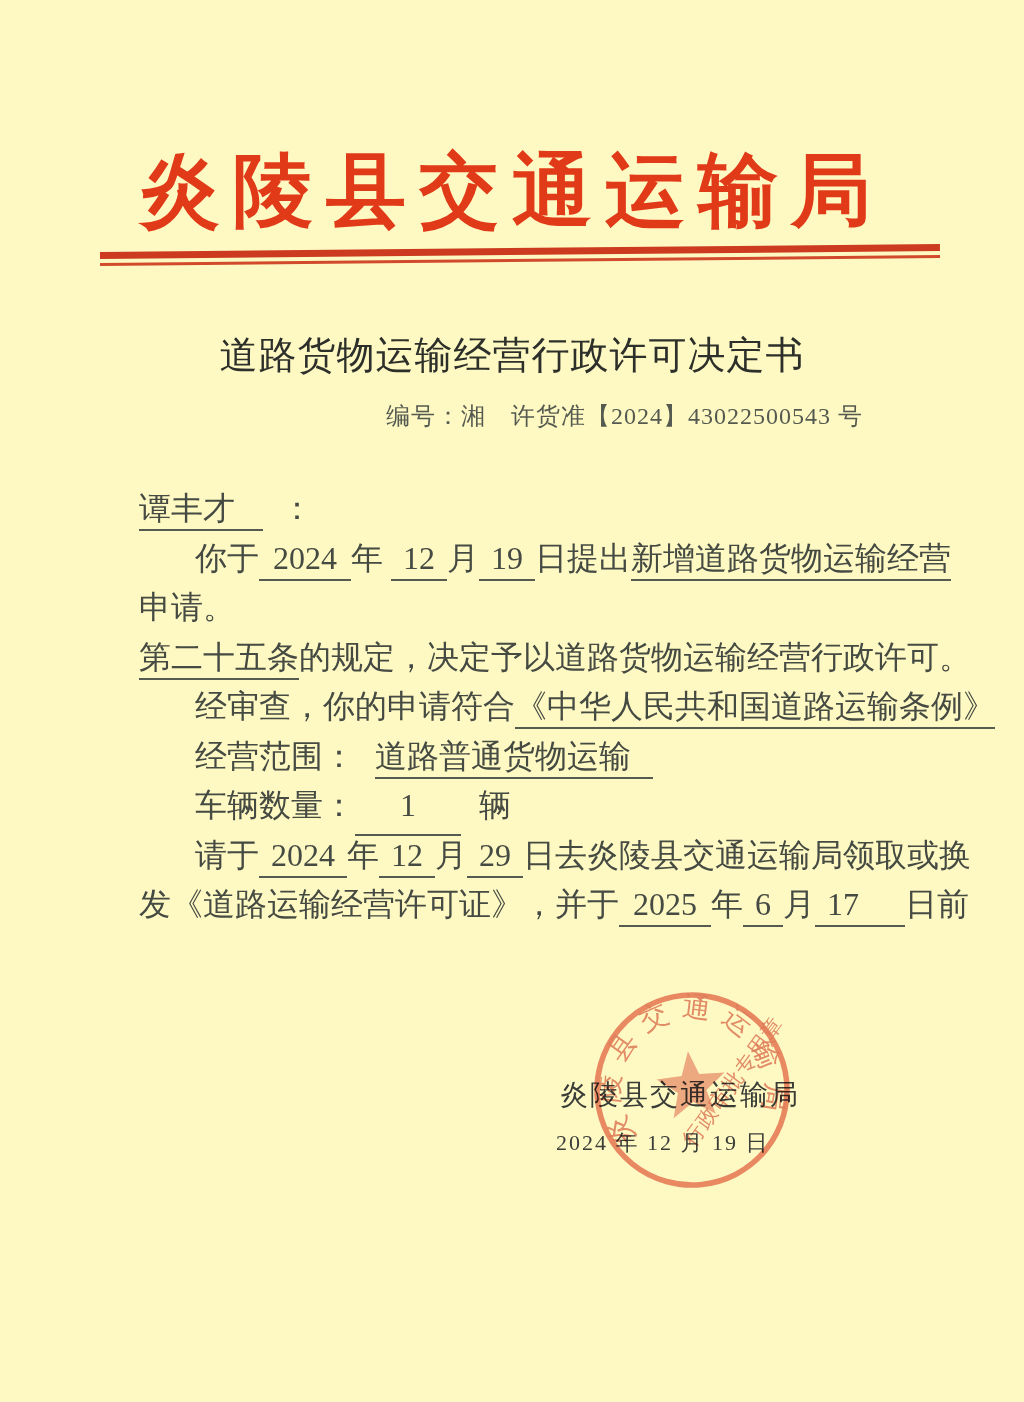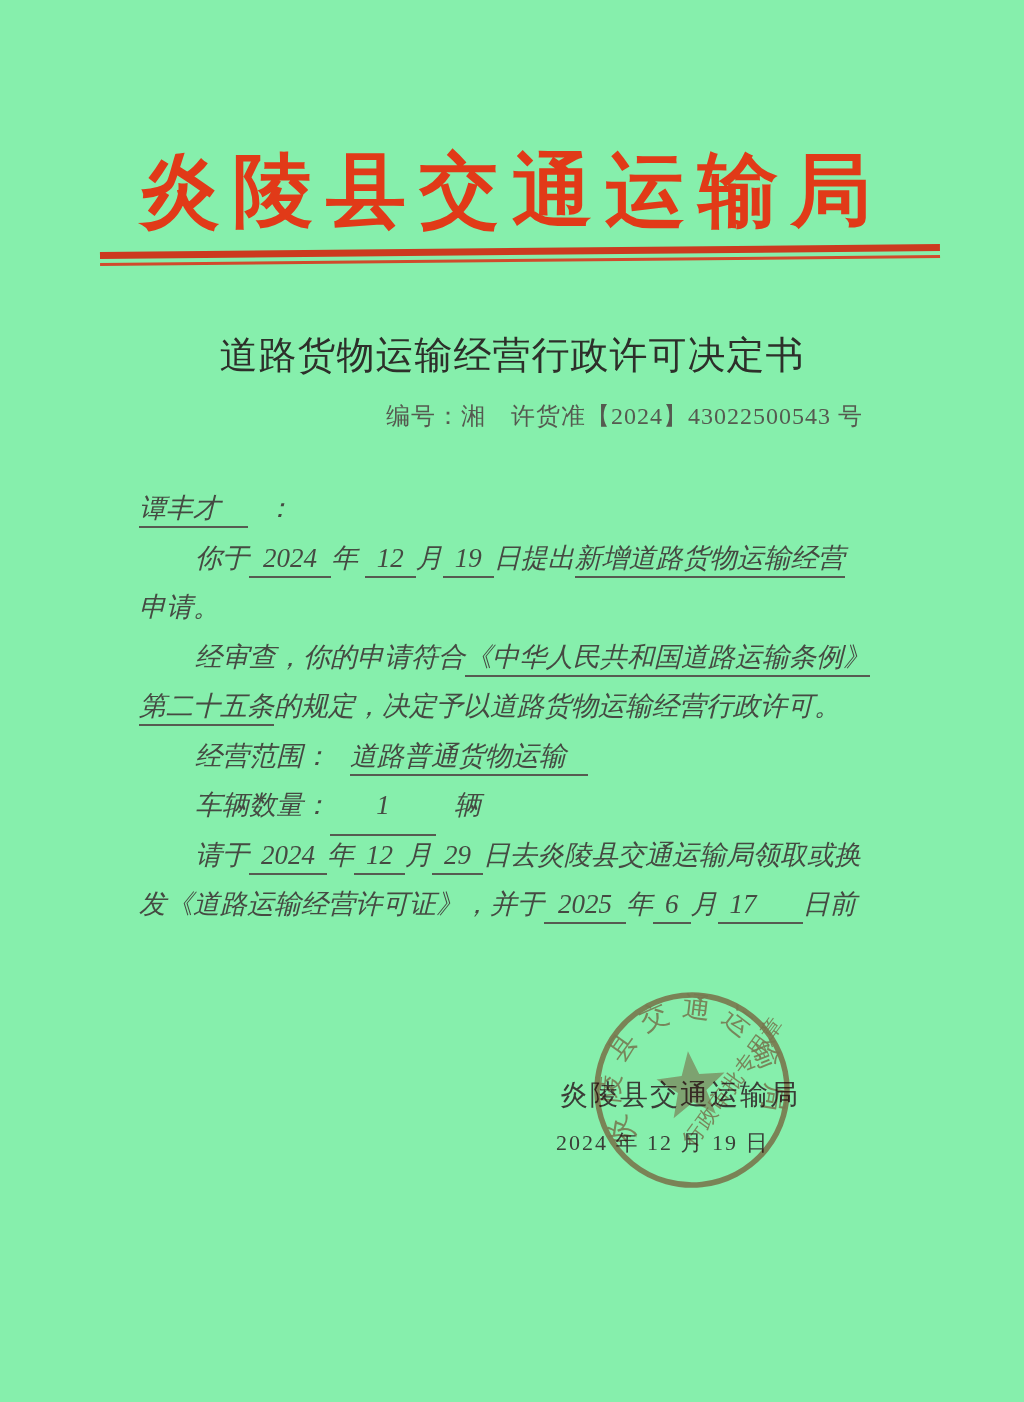--- a/index.html
+++ b/index.html
@@ -1,20 +1,20 @@
 <!DOCTYPE html>
 <html><head>
 <meta charset="utf-8">
 <style>
   html,body{margin:0;padding:0;background:#e9e9e9;}
   .page{
     position:relative;
     width:1024px;height:1402px;
     margin:0 auto;
-    background:#86efac;
+    background:#fef9c3;
     overflow:hidden;
     font-family:"Liberation Serif","DejaVu Serif",serif;
   }
   
   .letterhead{
     position:absolute;left:0;top:138px;width:100%;
     text-align:center;
     font-size:80px;font-weight:bold;
     letter-spacing:13px;
     color:#e13a18;
@@ -35,23 +35,22 @@
   }
   .doc-no{
     position:absolute;left:139px;top:400px;width:740px;
     text-align:right;padding-right:16px;box-sizing:border-box;
     font-size:24px;color:#555a50;
     white-space:pre;letter-spacing:1px;
   }
   
   .body-block{
     position:absolute;left:139px;top:484px;width:745px;
-    font-size:27px;color:#454a42;
+    font-size:32px;color:#454a42;
     line-height:49.5px;
-    font-style:italic;
   }
   .line{white-space:pre;height:49.5px;}
   .indent{padding-left:56px;}
   .u{border-bottom:2px solid #565b51;padding-bottom:3px;}
   .u-name{padding-right:28px;}
   .u-num{padding-left:14px;padding-right:14px;}
   .u-num-sm{padding-left:12px;padding-right:12px;}
   .u-tail{padding-left:12px;padding-right:46px;}
   .u-qty{display:inline-block;width:106px;text-align:center;}
   .u-scope{padding-right:22px;margin-left:20px;}
@@ -90,23 +89,23 @@
   <div class="doc-no">编号：湘　许货准【2024】43022500543 号</div>
 
   <div class="body-block">
 
     <div class="line"><span class="u u-name">谭丰才</span><span class="colon-gap">：</span></div>
 
     <div class="line indent"><span>你于</span><span class="u u-num">2024</span><span>年</span><span> </span><span class="u u-num-sm">12</span><span>月</span><span class="u u-num-sm">19</span><span>日提出</span><span class="u">新增道路货物运输经营</span></div>
 
     <div class="line">申请。</div>
 
+    <div class="line"><span class="u">第二十五条</span><span>的规定，决定予以道路货物运输经营行政许可。</span></div>
+
     <div class="line indent"><span>经审查，你的申请符合</span><span class="u">《中华人民共和国道路运输条例》</span></div>
-
-    <div class="line"><span class="u">第二十五条</span><span>的规定，决定予以道路货物运输经营行政许可。</span></div>
 
     <div class="line indent"><span>经营范围：</span><span class="u u-scope">道路普通货物运输</span></div>
 
     <div class="line indent"><span>车辆数量：</span><span class="u u-qty">1</span><span class="colon-gap">辆</span></div>
 
     <div class="line indent"><span>请于</span><span class="u u-num-sm">2024</span><span>年</span><span class="u u-num-sm">12</span><span>月</span><span class="u u-num-sm">29</span><span>日去炎陵县交通运输局领取或换</span></div>
 
     <div class="line"><span>发《道路运输经营许可证》，并于</span><span class="u u-num">2025</span><span>年</span><span class="u u-num-sm">6</span><span>月</span><span class="u u-tail">17</span><span>日前</span></div>
 
   </div>

